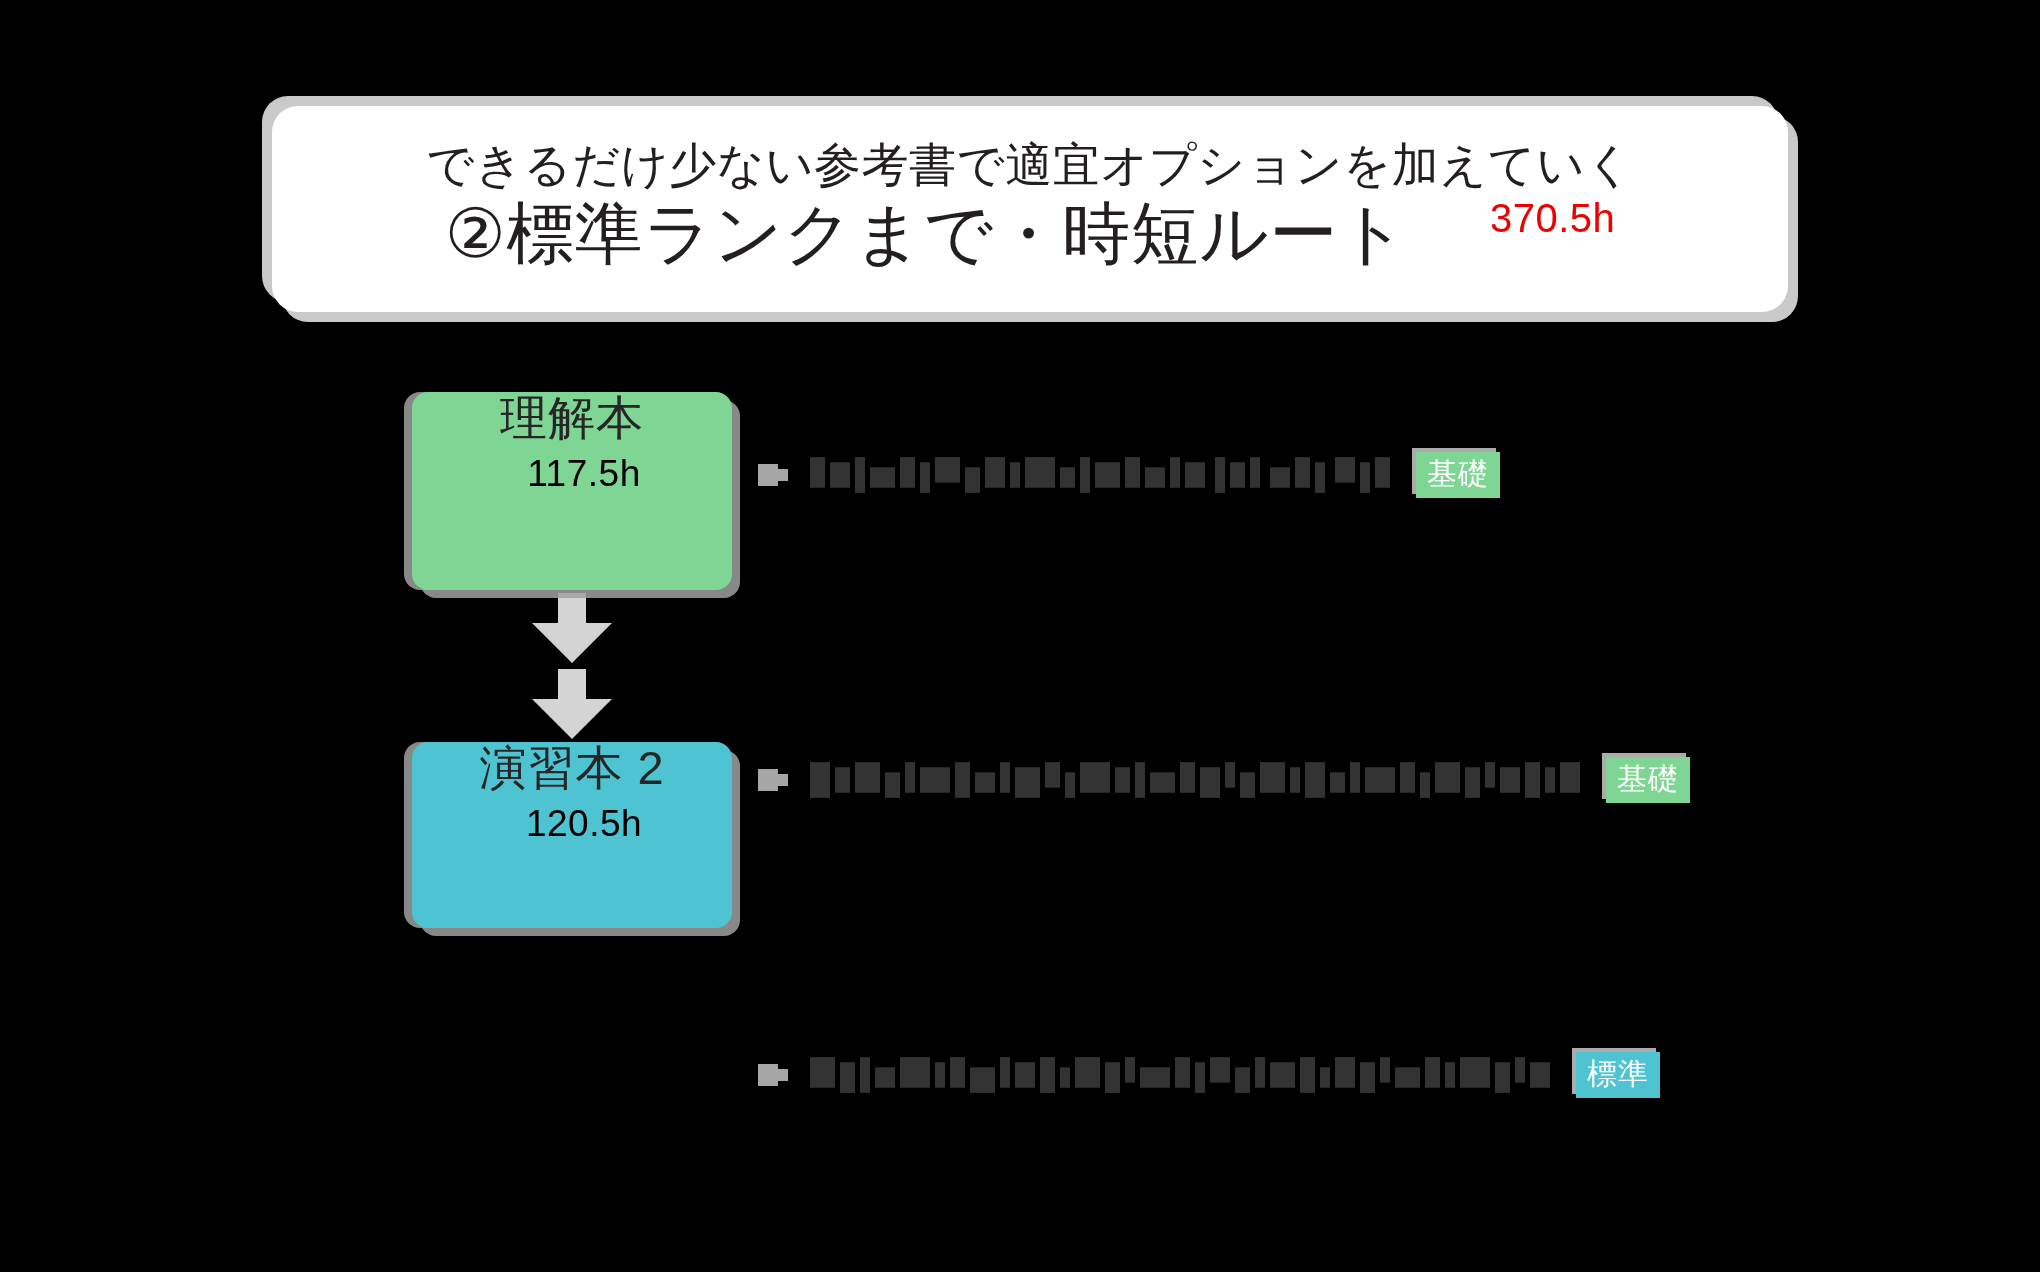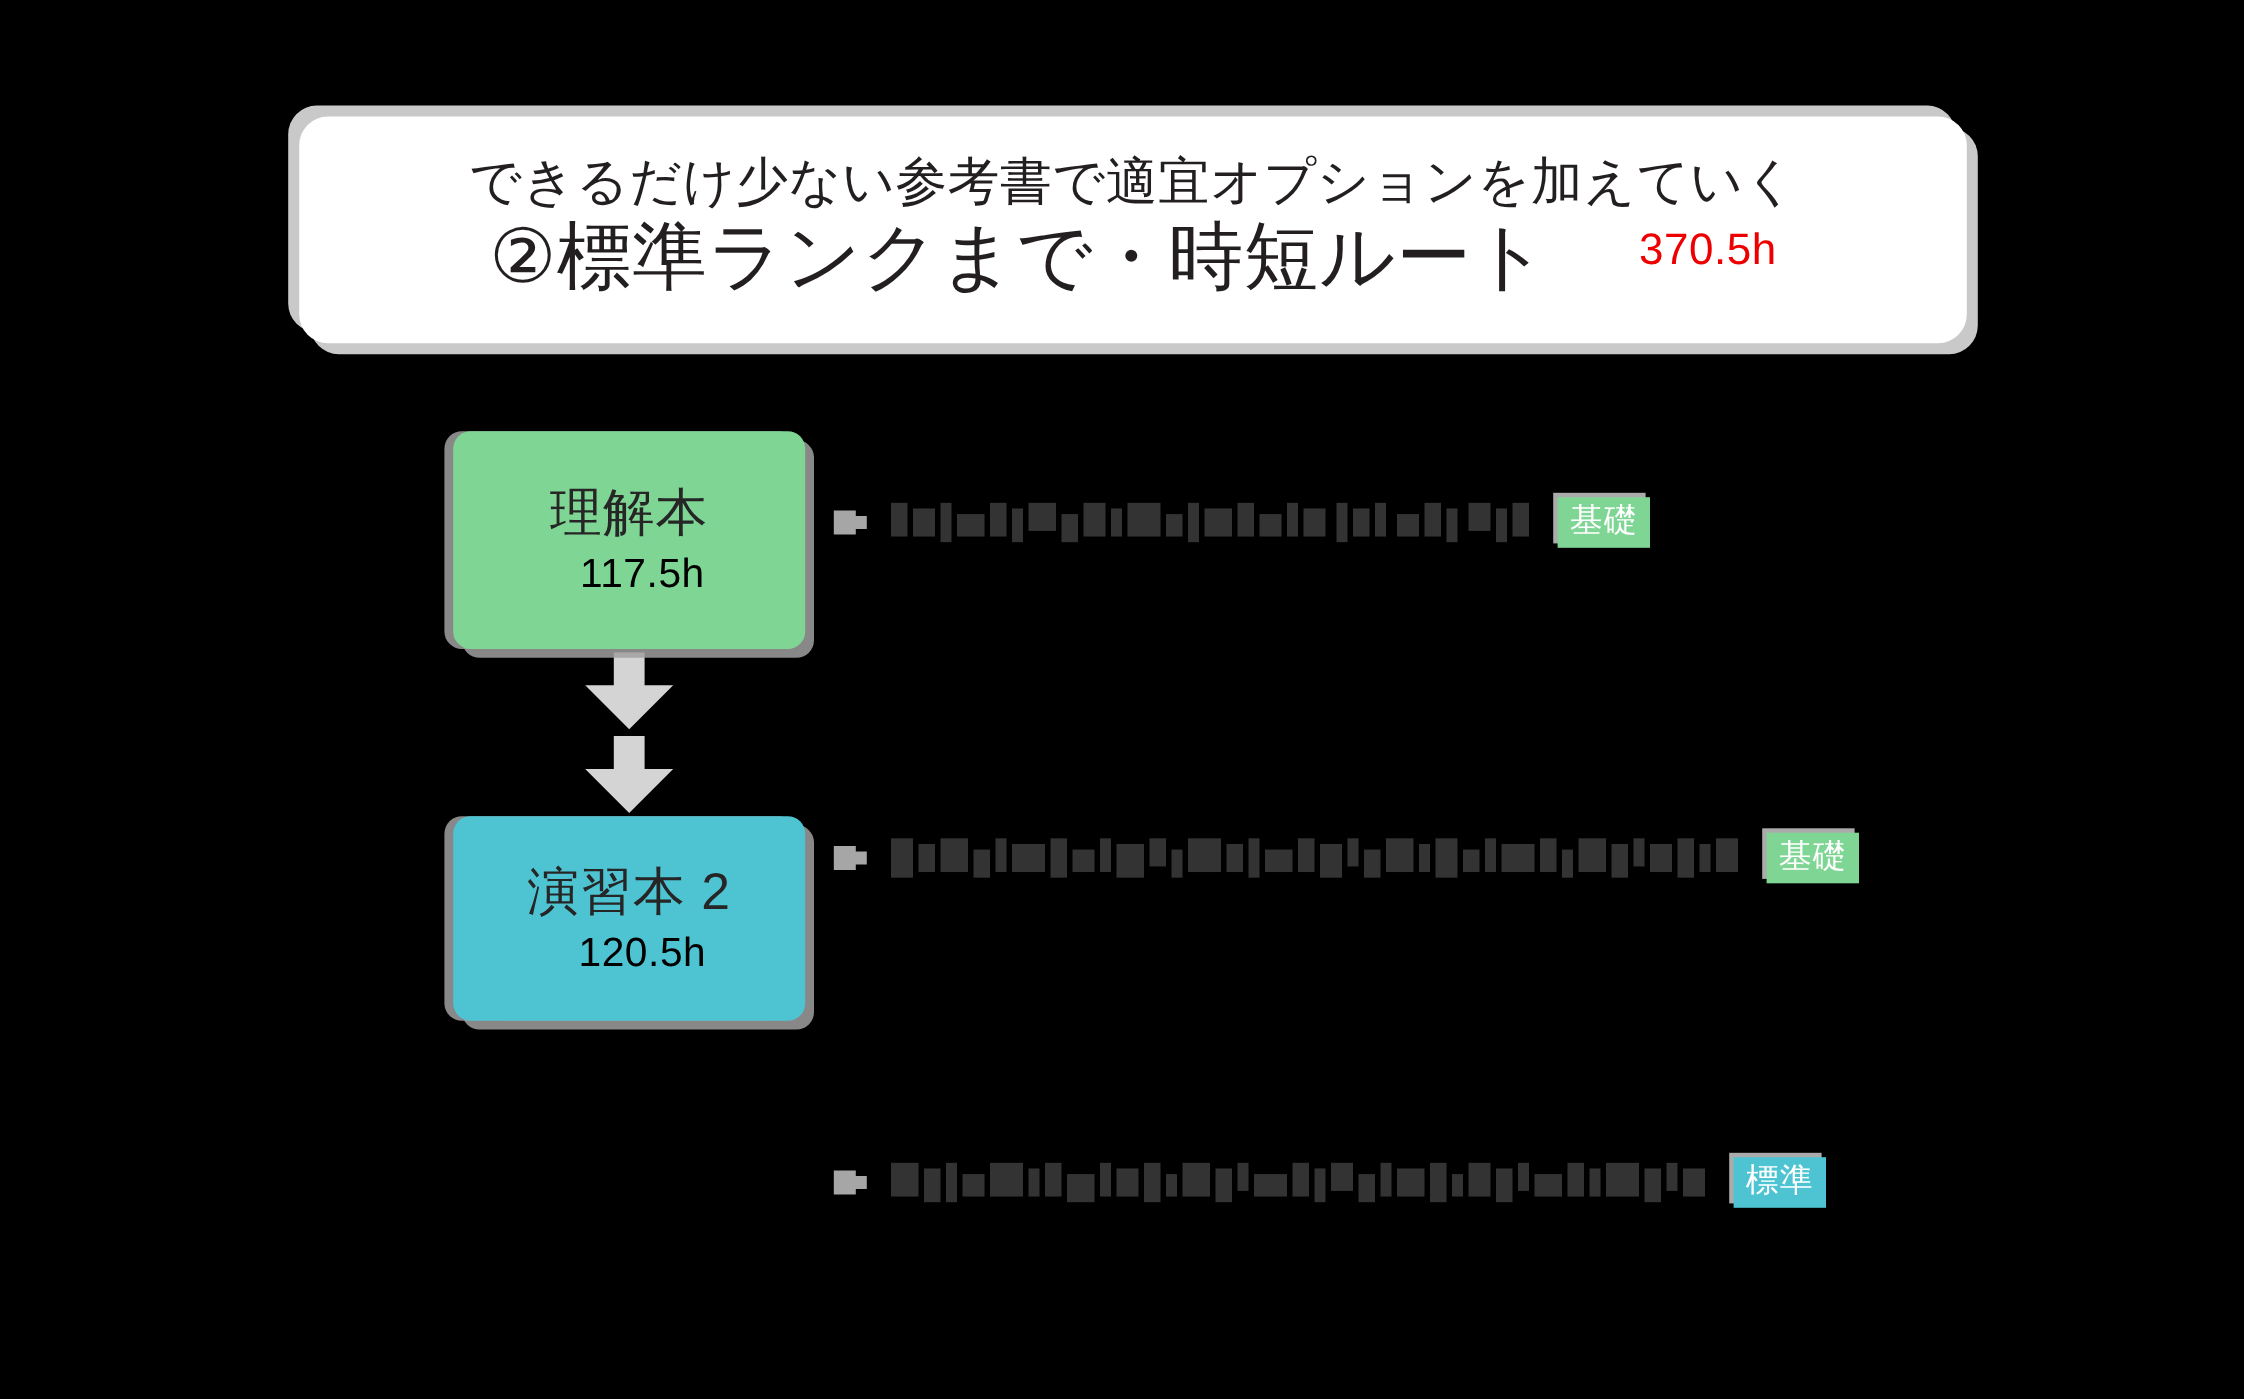--- a/index.html
+++ b/index.html
@@ -45,21 +45,21 @@
   .header-line1 {
     font-size: 47px;
     line-height: 1.12;
     color: #231f20;
     letter-spacing: 0.5px;
     white-space: nowrap;
     font-weight: 400;
   }
   .header-line2-wrap {
     display: flex;
-    align-items: center;
+    align-items: flex-start;
     justify-content: center;
     white-space: nowrap;
     margin-top: 4px;
     gap: 48px;
   }
   .header-line2 {
     font-size: 68px;
     line-height: 1.1;
     color: #231f20;
     letter-spacing: 0.5px;
@@ -83,21 +83,20 @@
   }
 
   .flow-box {
     position: relative;
     width: 320px;
     border-radius: 16px;
     box-sizing: border-box;
     display: flex;
     flex-direction: column;
     align-items: center;
-    justify-content: center;
     box-shadow: -8px 0 0 0 rgba(160,160,160,0.85),
                  8px 8px 0 0 rgba(160,160,160,0.85);
   }
   .flow-box.green { background: #7fd694; }
   .flow-box.blue  { background: #4ec4d3; }
 
   .flow-box.b1 { height: 198px; }
   .flow-box.b2 { height: 190px; }
   .flow-box.b3 { height: 186px; }
 

